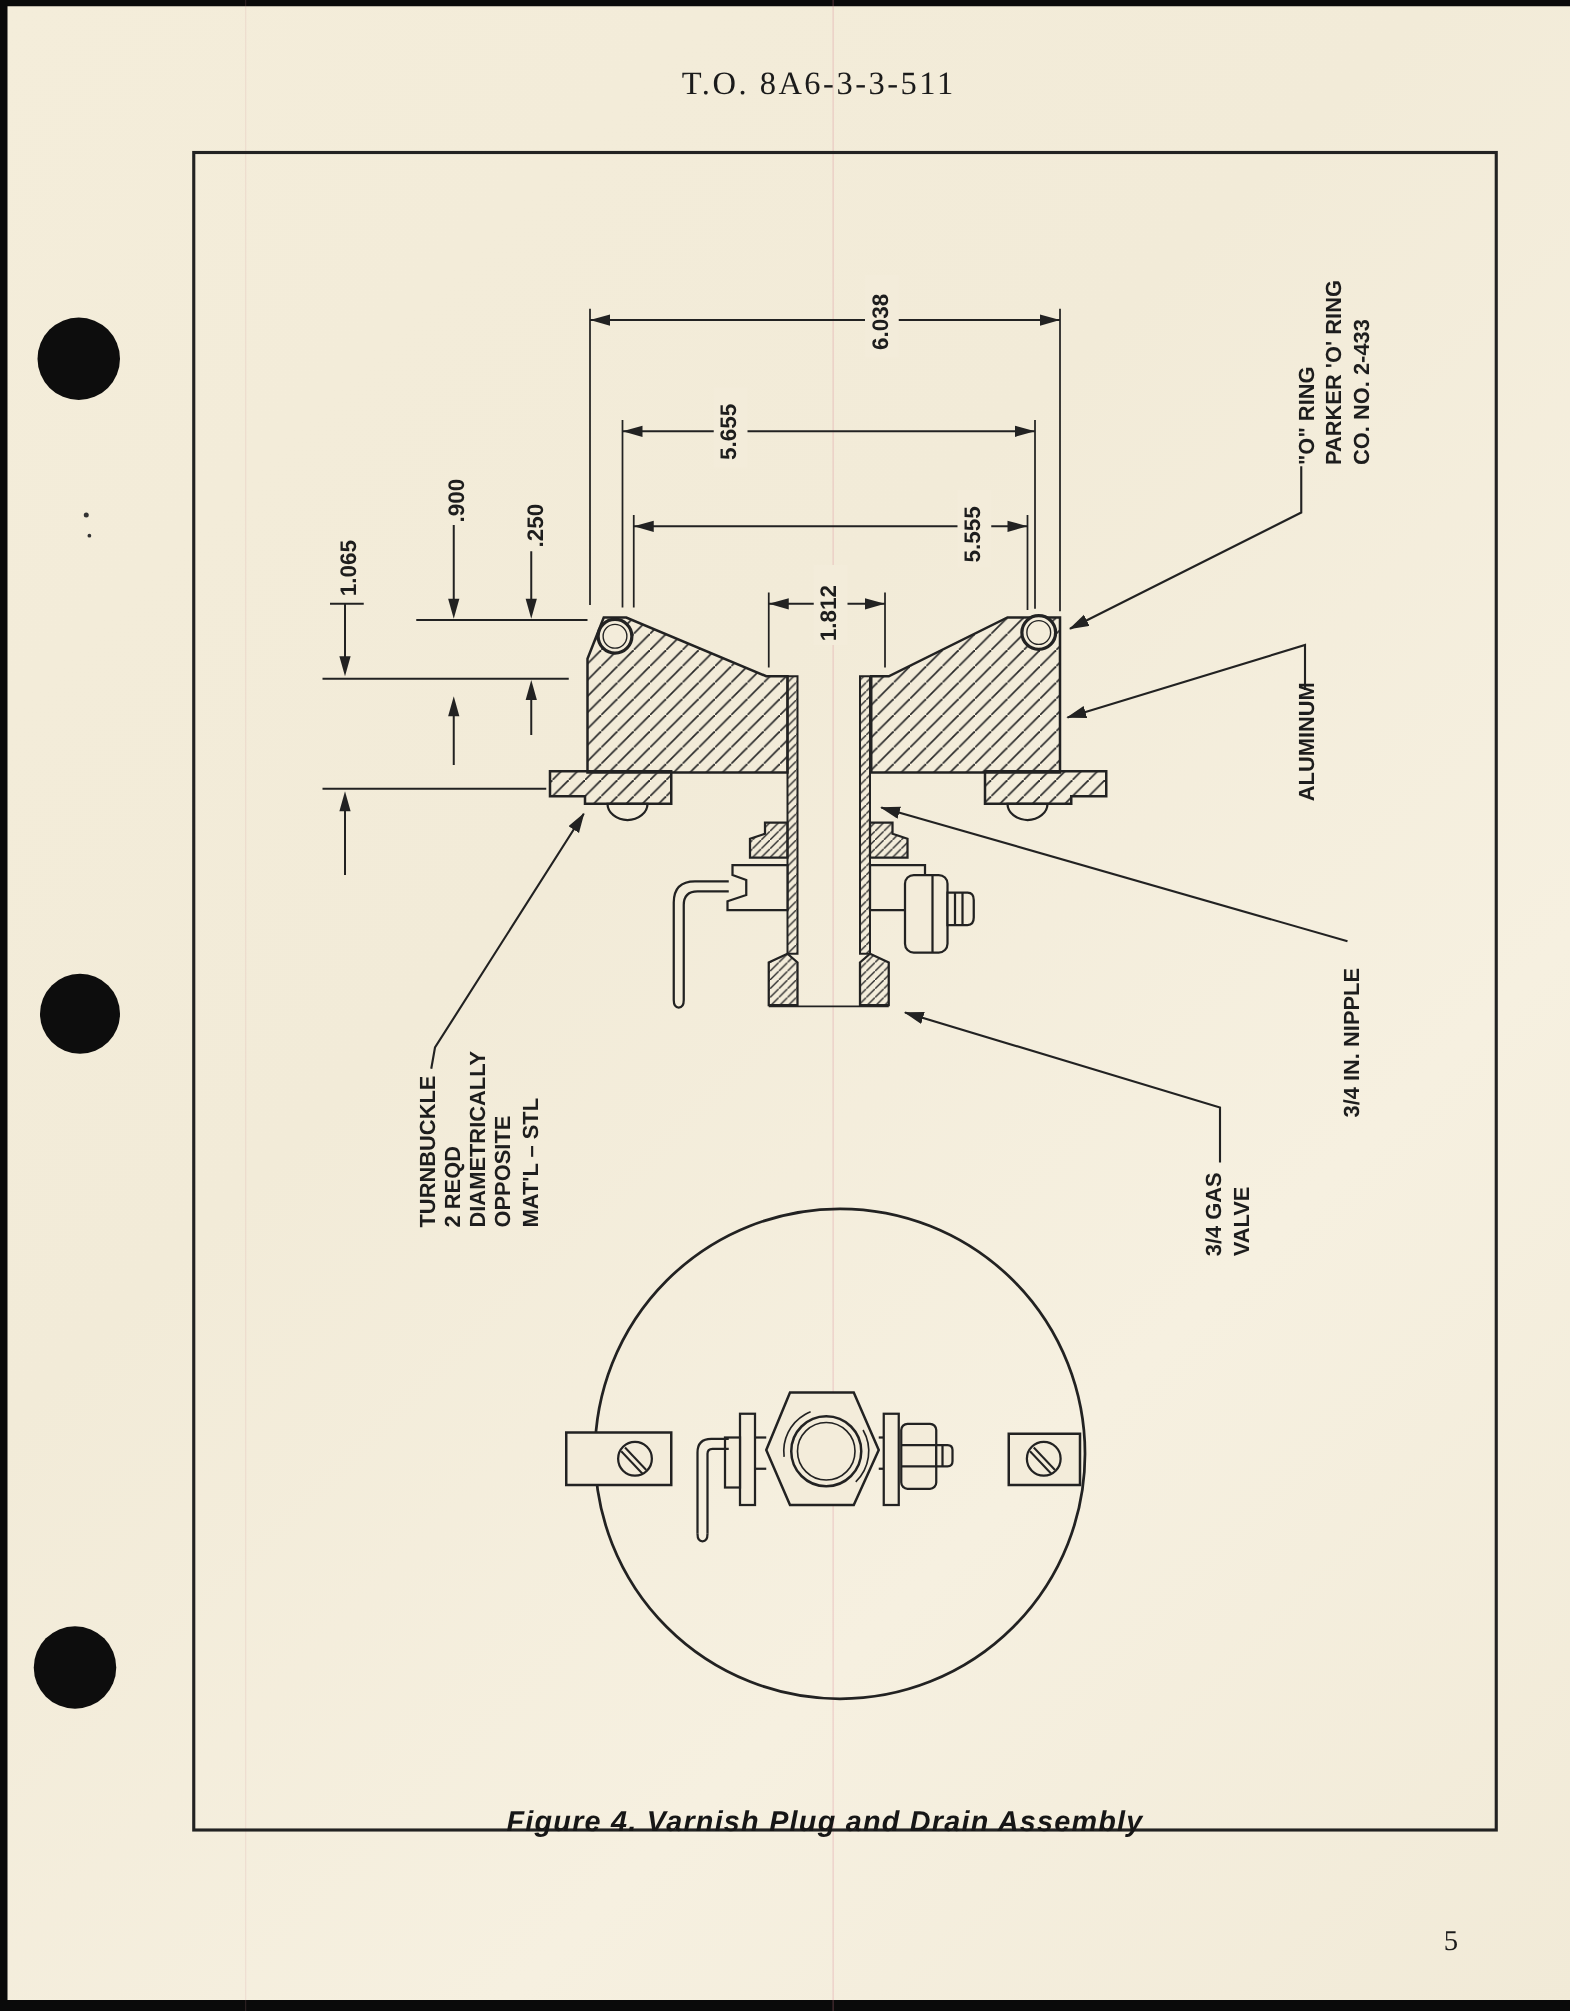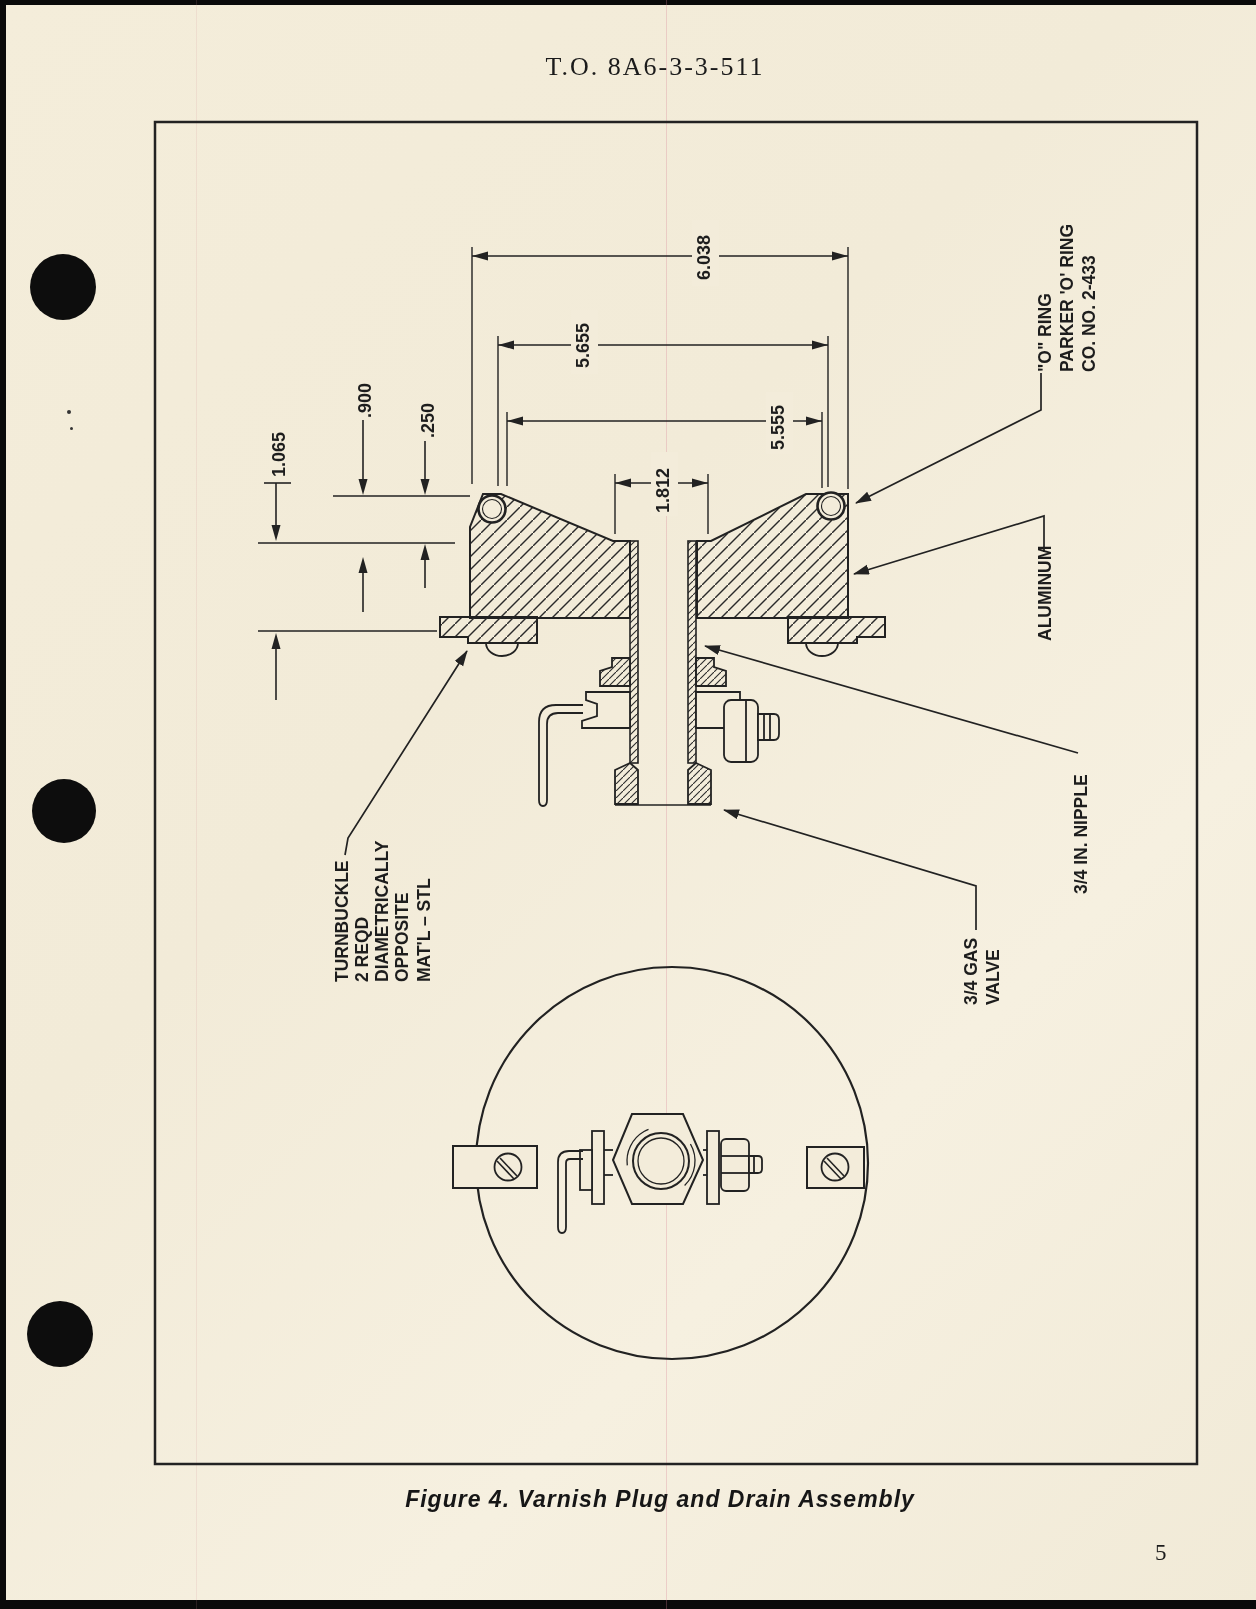--- a/index.html
+++ b/index.html
@@ -16,21 +16,21 @@
   .punch.p1{left:30px;top:254px;width:66px;height:66px;}
   .punch.p2{left:32px;top:779px;width:64px;height:64px;}
   .punch.p3{left:27px;top:1301px;width:66px;height:66px;}
   .speck{position:absolute;background:#333;border-radius:50%;}
   .header-text{
     position:absolute;left:655px;top:52px;transform:translateX(-50%);
     font-family:"Liberation Serif",serif;font-size:26px;letter-spacing:2px;color:#1b1b1b;
     white-space:nowrap;
   }
   .caption-text{
-    position:absolute;left:660px;top:1486px;transform:translateX(-50%);
+    position:absolute;left:660px;top:1444px;transform:translateX(-50%);
     font-size:23px;font-weight:bold;font-style:italic;letter-spacing:1px;color:#161616;
     white-space:nowrap;
   }
   .page-number{
     position:absolute;left:1155px;top:1540px;
     font-family:"Liberation Serif",serif;font-size:23px;color:#1b1b1b;
   }
   svg.fig{position:absolute;left:0;top:0;}
   svg.fig text{
     font-family:"Liberation Sans",sans-serif;font-weight:bold;fill:#1d1d1d;

